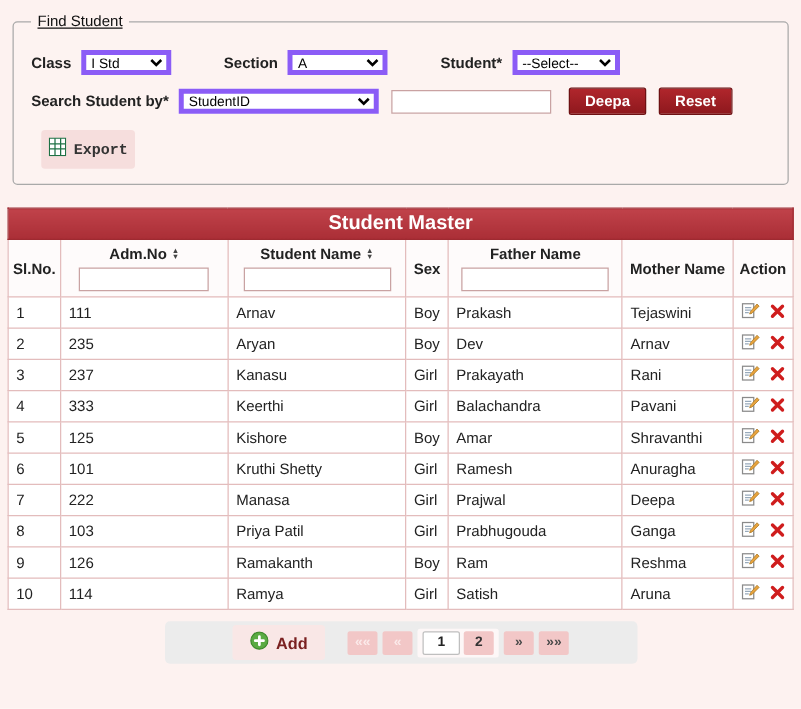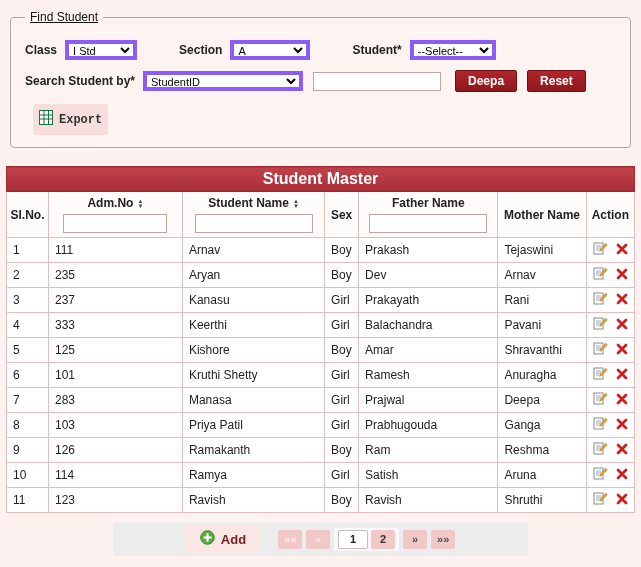--- a/index.html
+++ b/index.html
@@ -116,21 +116,21 @@
   .filter-input { width: 104px; height: 16px; margin-top: 4px; border: 1px solid #c7c7c7; }
   .filter-wide { width: 118px; }
   table.students td { height: 24px; color: #222; }
   td.c-action { text-align: center; white-space: nowrap; }
   .icon-edit, .icon-del { display: inline-block; vertical-align: middle; cursor: pointer; }
   .icon-edit { margin-right: 5px; }
 
   
   .footer-bar {
     margin: 9px auto 0 auto;
-    width: 415px;
+    width: 378px;
     height: 34px;
     background: #ececec;
     border-radius: 4px;
     display: flex;
     align-items: center;
     justify-content: center;
     gap: 18px;
   }
   .btn-add {
     display: inline-flex;
@@ -410,21 +410,21 @@
   </span>
   <span class="icon-del">
     <svg width="12" height="12" viewBox="0 0 12 12">
       <path d="M2 2 L10 10 M10 2 L2 10" stroke="#cf1d1d" stroke-width="2.7" stroke-linecap="round"></path>
     </svg>
   </span>
 </td>
         </tr>
         <tr>
           <td>7</td>
-          <td>283</td>
+          <td>222</td>
           <td>Manasa</td>
           <td>Girl</td>
           <td>Prajwal</td>
           <td>Deepa</td>
           <td class="c-action">
   <span class="icon-edit">
     <svg width="15" height="15" viewBox="0 0 15 15">
       <rect x="1" y="2" width="9" height="11" fill="#fff" stroke="#8a8a8a" stroke-width="1"></rect>
       <line x1="3" y1="5" x2="8" y2="5" stroke="#98aabb" stroke-width="1"></line>
       <line x1="3" y1="7" x2="8" y2="7" stroke="#98aabb" stroke-width="1"></line>
@@ -487,44 +487,20 @@
   </span>
 </td>
         </tr>
         <tr>
           <td>10</td>
           <td>114</td>
           <td>Ramya</td>
           <td>Girl</td>
           <td>Satish</td>
           <td>Aruna</td>
-          <td class="c-action">
-  <span class="icon-edit">
-    <svg width="15" height="15" viewBox="0 0 15 15">
-      <rect x="1" y="2" width="9" height="11" fill="#fff" stroke="#8a8a8a" stroke-width="1"></rect>
-      <line x1="3" y1="5" x2="8" y2="5" stroke="#98aabb" stroke-width="1"></line>
-      <line x1="3" y1="7" x2="8" y2="7" stroke="#98aabb" stroke-width="1"></line>
-      <line x1="3" y1="9" x2="6" y2="9" stroke="#98aabb" stroke-width="1"></line>
-      <polygon points="12.6,2.2 14.3,3.9 8.6,9.6 6.7,10.2 7.3,8.3" fill="#e8a33d" stroke="#a8761f" stroke-width="0.6"></polygon>
-    </svg>
-  </span>
-  <span class="icon-del">
-    <svg width="12" height="12" viewBox="0 0 12 12">
-      <path d="M2 2 L10 10 M10 2 L2 10" stroke="#cf1d1d" stroke-width="2.7" stroke-linecap="round"></path>
-    </svg>
-  </span>
-</td>
-        </tr>
-        <tr>
-          <td>11</td>
-          <td>123</td>
-          <td>Ravish</td>
-          <td>Boy</td>
-          <td>Ravish</td>
-          <td>Shruthi</td>
           <td class="c-action">
   <span class="icon-edit">
     <svg width="15" height="15" viewBox="0 0 15 15">
       <rect x="1" y="2" width="9" height="11" fill="#fff" stroke="#8a8a8a" stroke-width="1"></rect>
       <line x1="3" y1="5" x2="8" y2="5" stroke="#98aabb" stroke-width="1"></line>
       <line x1="3" y1="7" x2="8" y2="7" stroke="#98aabb" stroke-width="1"></line>
       <line x1="3" y1="9" x2="6" y2="9" stroke="#98aabb" stroke-width="1"></line>
       <polygon points="12.6,2.2 14.3,3.9 8.6,9.6 6.7,10.2 7.3,8.3" fill="#e8a33d" stroke="#a8761f" stroke-width="0.6"></polygon>
     </svg>
   </span>

